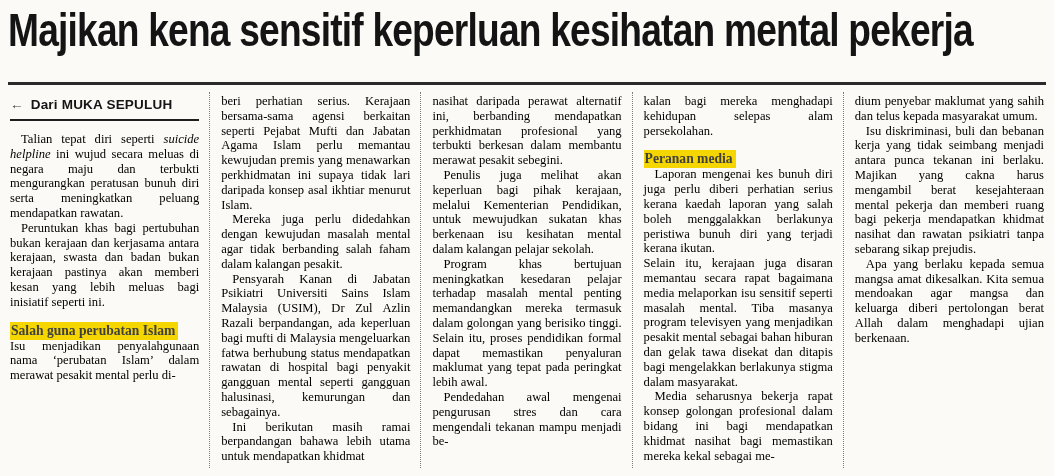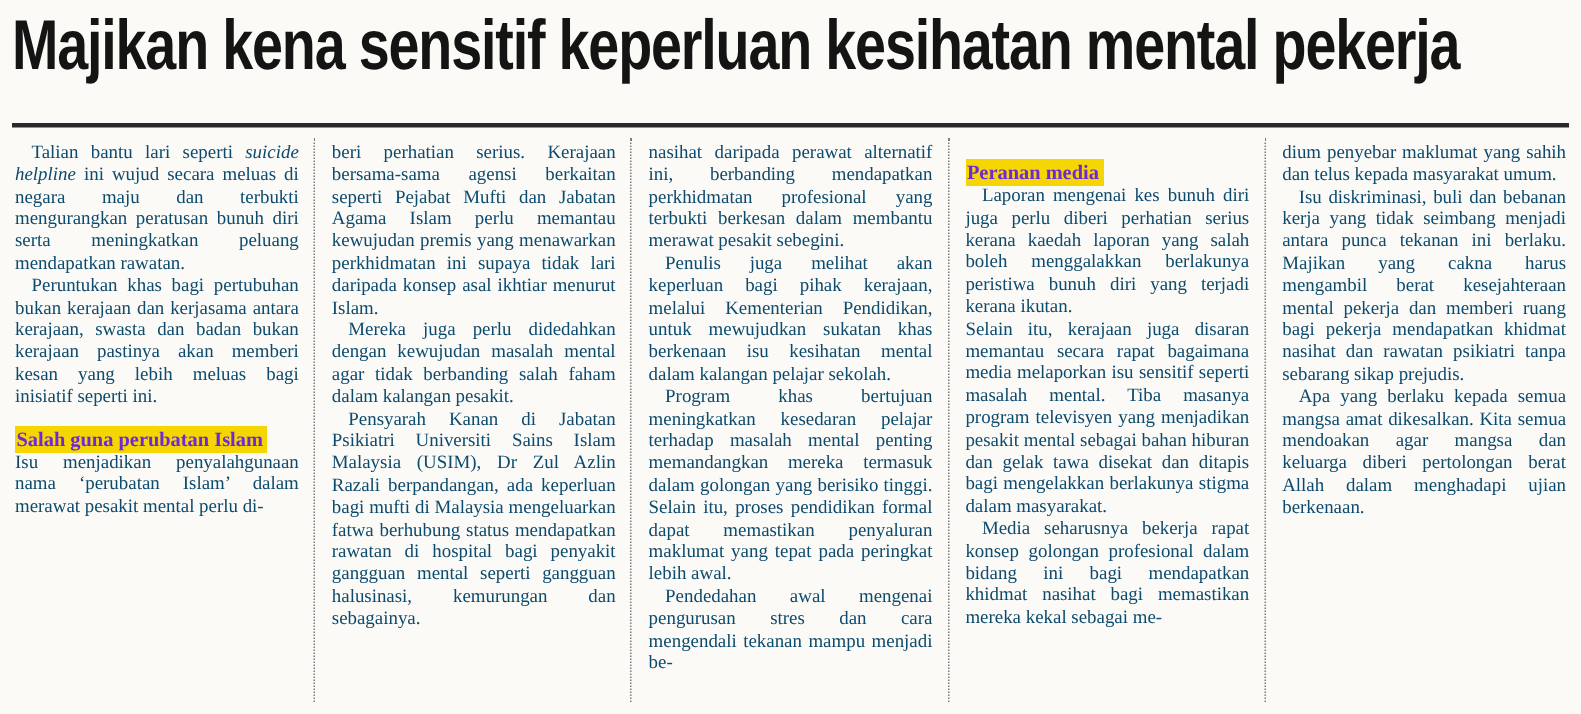--- a/index.html
+++ b/index.html
@@ -49,61 +49,64 @@
     border-bottom: 2px solid #1e1e1e;
     margin-bottom: 11px;
   }
   .kicker .arrow { font-weight: 400; color: #3a3a3a; margin-right: 7px; }
 
   .para {
     margin: 0;
     font-size: 12.6px;
     line-height: 14.8px;
     text-align: justify;
-    color: #0c4a6e;
+    color: #000000;
     font-family: Liberation Serif, serif;
   }
   .para.indent { text-indent: 11px; }
   .it { font-style: italic; }
 
   .subhead {
     margin: 13px 0 0 0;
     font-size: 13.6px; font-weight: 700; line-height: 16px;
-    color: #6d28d9;
+    color: #404040;
   }
   .subhead .hl {
     background: var(--hl, #f5d600);
     padding: 1px 3px 2px 1px;
   }
 </style>
 </head>
 <body>
 
 <div class="page">
   <h1 class="headline">Majikan kena sensitif keperluan kesihatan mental pekerja</h1>
   <div class="rule"></div>
   <div class="columns" id="columns">
       <div class="col">
-        <p class="para indent"><span>Talian bantu lari seperti </span><span class="it">suicide helpline</span><span> ini wujud secara meluas di negara maju dan terbukti mengurangkan peratusan bunuh diri serta meningkatkan peluang mendapatkan rawatan.</span></p>
+        <div class="kicker"><span class="arrow">←</span><span>Dari MUKA SEPULUH</span></div>
+        <p class="para indent"><span>Talian tepat diri seperti </span><span class="it">suicide helpline</span><span> ini wujud secara meluas di negara maju dan terbukti mengurangkan peratusan bunuh diri serta meningkatkan peluang mendapatkan rawatan.</span></p>
         <p class="para indent"><span>Peruntukan khas bagi pertubuhan bukan kerajaan dan kerjasama antara kerajaan, swasta dan badan bukan kerajaan pastinya akan memberi kesan yang lebih meluas bagi inisiatif seperti ini.</span></p>
         <h3 class="subhead"><span class="hl">Salah guna perubatan Islam</span></h3>
         <p class="para"><span>Isu menjadikan penyalahgunaan nama ‘perubatan Islam’ dalam merawat pesakit mental perlu di-</span></p>
       </div>
       <div class="col">
         <p class="para"><span>beri perhatian serius. Kerajaan bersama-sama agensi berkaitan seperti Pejabat Mufti dan Jabatan Agama Islam perlu memantau kewujudan premis yang menawarkan perkhidmatan ini supaya tidak lari daripada konsep asal ikhtiar menurut Islam.</span></p>
         <p class="para indent"><span>Mereka juga perlu didedahkan dengan kewujudan masalah mental agar tidak berbanding salah faham dalam kalangan pesakit.</span></p>
         <p class="para indent"><span>Pensyarah Kanan di Jabatan Psikiatri Universiti Sains Islam Malaysia (USIM), Dr Zul Azlin Razali berpandangan, ada keperluan bagi mufti di Malaysia mengeluarkan fatwa berhubung status mendapatkan rawatan di hospital bagi penyakit gangguan mental seperti gangguan halusinasi, kemurungan dan sebagainya.</span></p>
+        <p class="para indent"><span>Ini berikutan masih ramai berpandangan bahawa lebih utama untuk mendapatkan khidmat</span></p>
       </div>
       <div class="col">
         <p class="para"><span>nasihat daripada perawat alternatif ini, berbanding mendapatkan perkhidmatan profesional yang terbukti berkesan dalam membantu merawat pesakit sebegini.</span></p>
         <p class="para indent"><span>Penulis juga melihat akan keperluan bagi pihak kerajaan, melalui Kementerian Pendidikan, untuk mewujudkan sukatan khas berkenaan isu kesihatan mental dalam kalangan pelajar sekolah.</span></p>
         <p class="para indent"><span>Program khas bertujuan meningkatkan kesedaran pelajar terhadap masalah mental penting memandangkan mereka termasuk dalam golongan yang berisiko tinggi. Selain itu, proses pendidikan formal dapat memastikan penyaluran maklumat yang tepat pada peringkat lebih awal.</span></p>
         <p class="para indent"><span>Pendedahan awal mengenai pengurusan stres dan cara mengendali tekanan mampu menjadi be-</span></p>
       </div>
       <div class="col">
+        <p class="para"><span>kalan bagi mereka menghadapi kehidupan selepas alam persekolahan.</span></p>
         <h3 class="subhead"><span class="hl">Peranan media</span></h3>
         <p class="para indent"><span>Laporan mengenai kes bunuh diri juga perlu diberi perhatian serius kerana kaedah laporan yang salah boleh menggalakkan berlakunya peristiwa bunuh diri yang terjadi kerana ikutan.</span></p>
         <p class="para"><span>Selain itu, kerajaan juga disaran memantau secara rapat bagaimana media melaporkan isu sensitif seperti masalah mental. Tiba masanya program televisyen yang menjadikan pesakit mental sebagai bahan hiburan dan gelak tawa disekat dan ditapis bagi mengelakkan berlakunya stigma dalam masyarakat.</span></p>
         <p class="para indent"><span>Media seharusnya bekerja rapat konsep golongan profesional dalam bidang ini bagi mendapatkan khidmat nasihat bagi memastikan mereka kekal sebagai me-</span></p>
       </div>
       <div class="col">
         <p class="para"><span>dium penyebar maklumat yang sahih dan telus kepada masyarakat umum.</span></p>
         <p class="para indent"><span>Isu diskriminasi, buli dan bebanan kerja yang tidak seimbang menjadi antara punca tekanan ini berlaku. Majikan yang cakna harus mengambil berat kesejahteraan mental pekerja dan memberi ruang bagi pekerja mendapatkan khidmat nasihat dan rawatan psikiatri tanpa sebarang sikap prejudis.</span></p>
         <p class="para indent"><span>Apa yang berlaku kepada semua mangsa amat dikesalkan. Kita semua mendoakan agar mangsa dan keluarga diberi pertolongan berat Allah dalam menghadapi ujian berkenaan.</span></p>
       </div>

